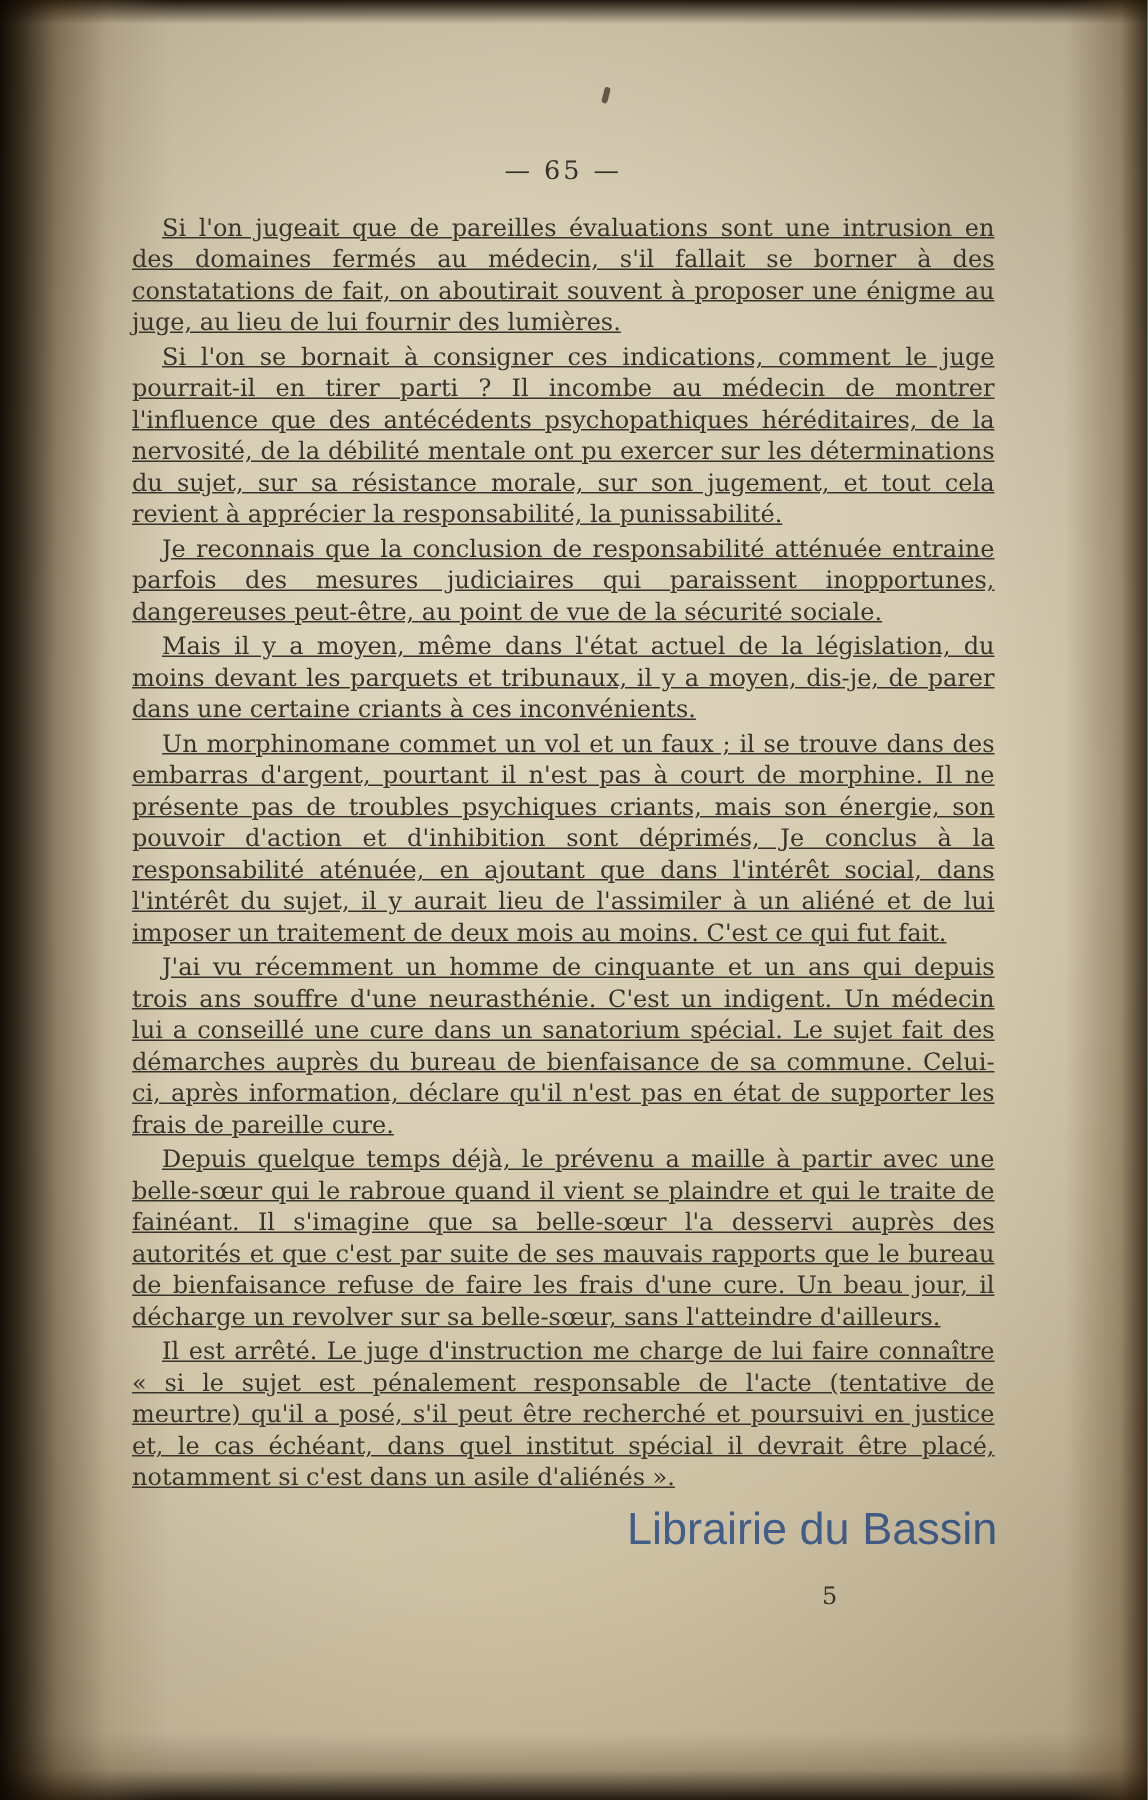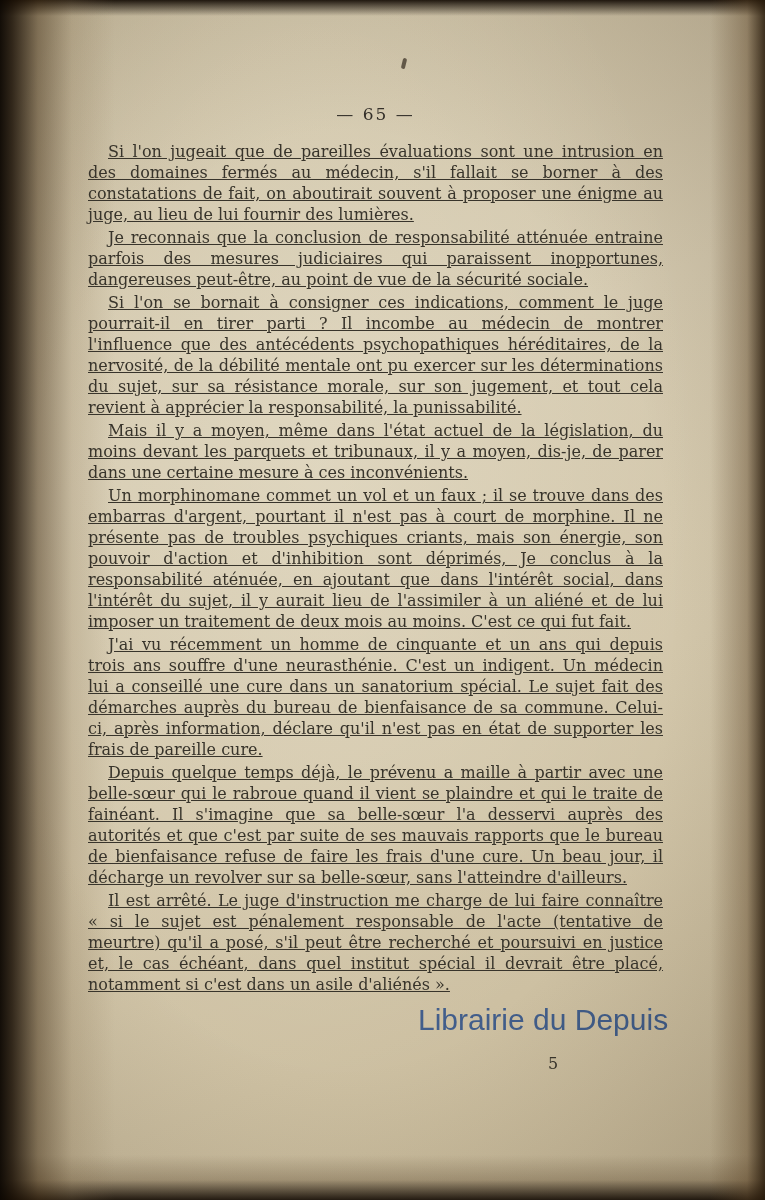--- a/index.html
+++ b/index.html
@@ -61,25 +61,25 @@
 <body>
 
 <div class="photo">
   <div class="paper"></div>
 
   <div class="speck"></div>
 
   <div class="textblock">
     <div class="pagenum">— 65 —</div>
     <p>Si l'on jugeait que de pareilles évaluations sont une intrusion en des domaines fermés au médecin, s'il fallait se borner à des constatations de fait, on aboutirait souvent à proposer une énigme au juge, au lieu de lui fournir des lumières.</p>
+    <p>Si l'on se bornait à consigner ces indications, comment le juge pourrait-il en tirer parti ? Il incombe au médecin de montrer l'influence que des antécédents psychopathiques héréditaires, de la nervosité, de la débilité mentale ont pu exercer sur les déterminations du sujet, sur sa résistance morale, sur son jugement, et tout cela revient à apprécier la responsabilité, la punissabilité.</p>
     <p>Je reconnais que la conclusion de responsabilité atténuée entraine parfois des mesures judiciaires qui paraissent inopportunes, dangereuses peut-être, au point de vue de la sécurité sociale.</p>
-    <p>Si l'on se bornait à consigner ces indications, comment le juge pourrait-il en tirer parti ? Il incombe au médecin de montrer l'influence que des antécédents psychopathiques héréditaires, de la nervosité, de la débilité mentale ont pu exercer sur les déterminations du sujet, sur sa résistance morale, sur son jugement, et tout cela revient à apprécier la responsabilité, la punissabilité.</p>
-    <p>Mais il y a moyen, même dans l'état actuel de la législation, du moins devant les parquets et tribunaux, il y a moyen, dis-je, de parer dans une certaine mesure à ces inconvénients.</p>
+    <p>Mais il y a moyen, même dans l'état actuel de la législation, du moins devant les parquets et tribunaux, il y a moyen, dis-je, de parer dans une certaine criants à ces inconvénients.</p>
     <p>Un morphinomane commet un vol et un faux ; il se trouve dans des embarras d'argent, pourtant il n'est pas à court de morphine. Il ne présente pas de troubles psychiques criants, mais son énergie, son pouvoir d'action et d'inhibition sont déprimés, Je conclus à la responsabilité aténuée, en ajoutant que dans l'intérêt social, dans l'intérêt du sujet, il y aurait lieu de l'assimiler à un aliéné et de lui imposer un traitement de deux mois au moins. C'est ce qui fut fait.</p>
     <p>J'ai vu récemment un homme de cinquante et un ans qui depuis trois ans souffre d'une neurasthénie. C'est un indigent. Un médecin lui a conseillé une cure dans un sanatorium spécial. Le sujet fait des démarches auprès du bureau de bienfaisance de sa commune. Celui-ci, après information, déclare qu'il n'est pas en état de supporter les frais de pareille cure.</p>
     <p>Depuis quelque temps déjà, le prévenu a maille à partir avec une belle-sœur qui le rabroue quand il vient se plaindre et qui le traite de fainéant. Il s'imagine que sa belle-sœur l'a desservi auprès des autorités et que c'est par suite de ses mauvais rapports que le bureau de bienfaisance refuse de faire les frais d'une cure. Un beau jour, il décharge un revolver sur sa belle-sœur, sans l'atteindre d'ailleurs.</p>
     <p>Il est arrêté. Le juge d'instruction me charge de lui faire connaître « si le sujet est pénalement responsable de l'acte (tentative de meurtre) qu'il a posé, s'il peut être recherché et poursuivi en justice et, le cas échéant, dans quel institut spécial il devrait être placé, notamment si c'est dans un asile d'aliénés ».</p>
   </div>
 
   <div class="sig">5</div>
 
-  <div class="watermark">Librairie du Depuis</div>
+  <div class="watermark">Librairie du Bassin</div>
 </div>
 
 </body></html>

